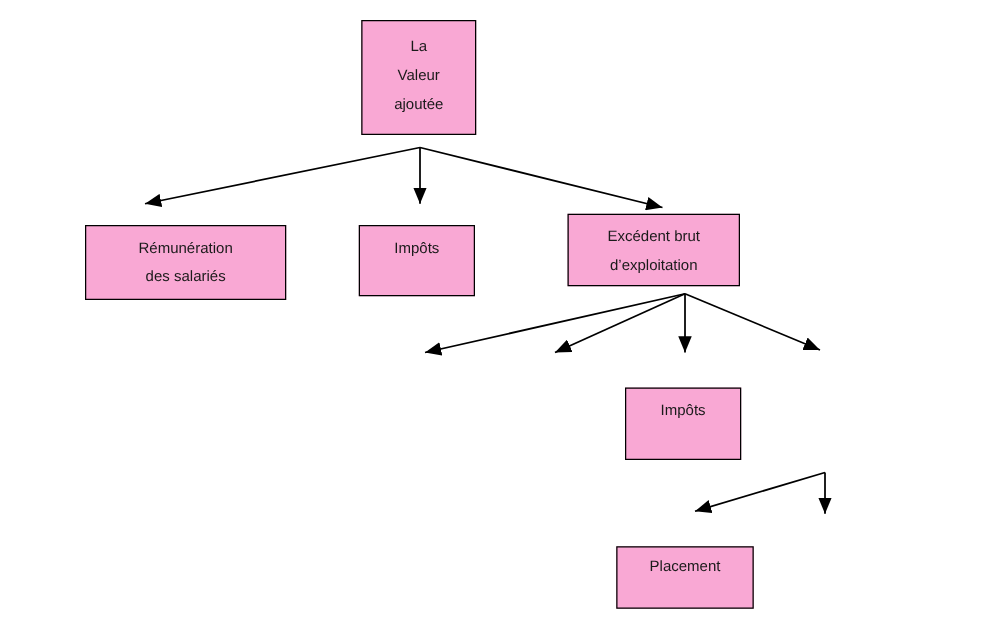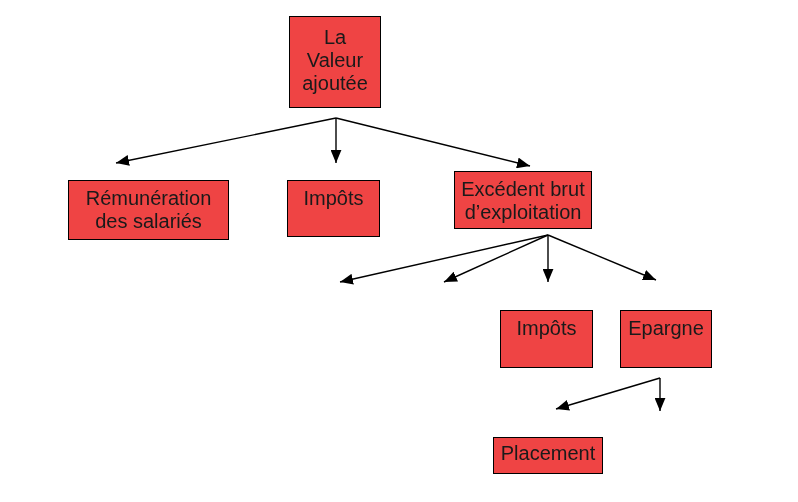--- a/index.html
+++ b/index.html
@@ -18,38 +18,38 @@
   .edges {
     position: absolute;
     left: 0;
     top: 0;
     pointer-events: none;
   }
   .node {
     position: absolute;
     box-sizing: border-box;
     border: 1.4px solid #000000;
-    background: #ef4444;
+    background: #f9a8d4;
     color: #1a1a1a;
-    font-size: 20px;
+    font-size: 12px;
     line-height: 23px;
     text-align: center;
     white-space: pre-line;
     padding-top: 6px;
   }
   
   .n-valeur        { left: 289px; top: 16px;  width: 92px;  height: 92px; padding-top: 9px; }
   .n-remuneration  { left: 68px;  top: 180px; width: 161px; height: 60px; }
   .n-impots1       { left: 287px; top: 180px; width: 93px;  height: 57px; }
   .n-excedent      { left: 454px; top: 171px; width: 138px; height: 58px; }
   .n-dividendes    { left: 265px; top: 315px; width: 122px; height: 88px; }
   .n-interets      { left: 397px; top: 313px; width: 88px;  height: 107px; }
   .n-impots2       { left: 500px; top: 310px; width: 93px;  height: 58px; }
   .n-epargne       { left: 620px; top: 310px; width: 92px;  height: 58px; }
-  .n-placement     { left: 493px; top: 437px; width: 110px; height: 37px; padding-top: 4px; }
+  .n-placement     { left: 493px; top: 437px; width: 110px; height: 50px; padding-top: 4px; }
   .n-investissement{ left: 613px; top: 437px; width: 140px; height: 36px; padding-top: 4px; }
 </style>
 </head>
 <body>
 
 <div class="canvas">
 
   <svg class="edges" width="798" height="502" viewBox="0 0 798 502">
     <defs>
       <marker id="ah" viewBox="0 0 12 10" markerWidth="13" markerHeight="11" refX="12" refY="5" orient="auto" markerUnits="userSpaceOnUse">
@@ -79,18 +79,17 @@
 
   <div class="node n-impots1">Impôts</div>
 
   <div class="node n-excedent">Excédent brut
 d’exploitation</div>
 
 
 
   <div class="node n-impots2">Impôts</div>
 
-  <div class="node n-epargne">Epargne</div>
 
   <div class="node n-placement">Placement</div>
 
 
 </div>
 
 </body></html>

